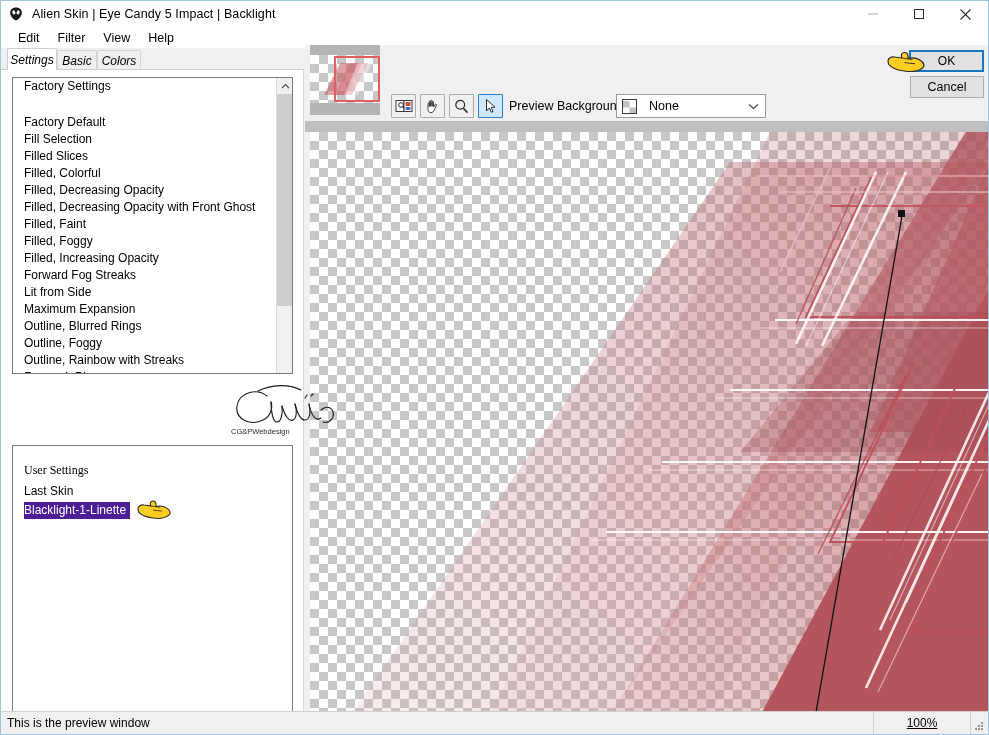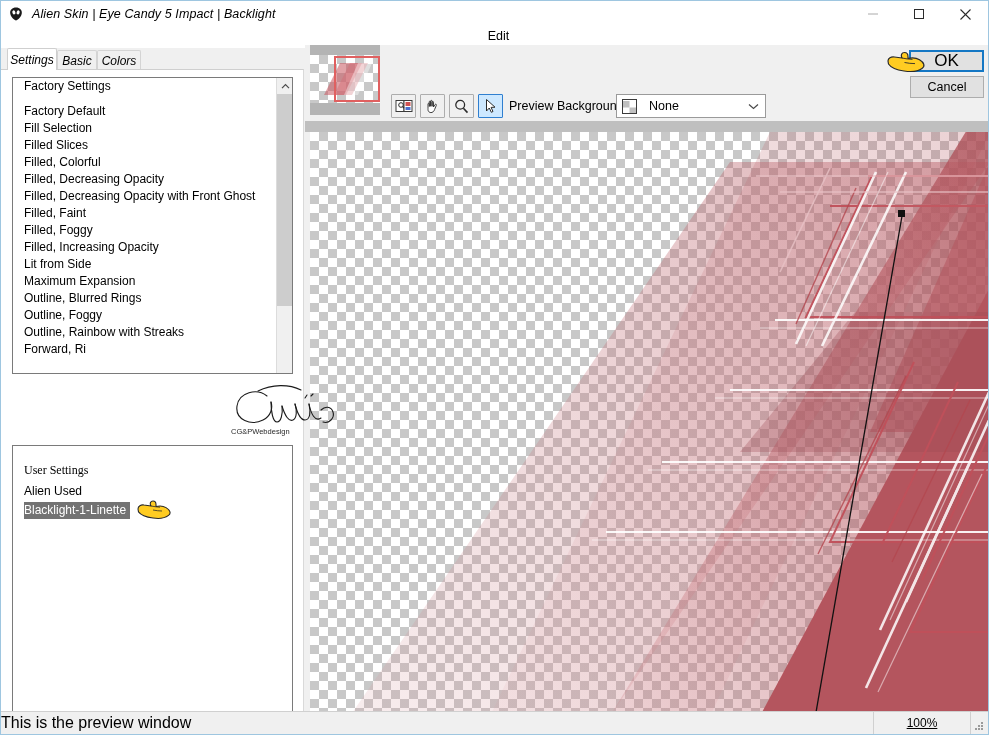--- a/index.html
+++ b/index.html
@@ -24,37 +24,35 @@
     background: #ffffff;
     display: flex; align-items: center;
   }
   #app-icon {
     width: 16px; height: 16px; margin-left: 7px; margin-right: 8px;
     flex: 0 0 auto; position: relative;
   }
   #title-text {
     font-size: 12.5px; color: #000; white-space: nowrap;
     letter-spacing: 0.1px;
-    font-style: italic;
   }
   #win-controls {
     position: absolute; right: 0; top: 0; height: 26px;
     display: flex; align-items: stretch;
   }
   .win-btn {
     width: 46px; height: 26px; display: flex; align-items: center;
     justify-content: center; background: #ffffff; border: none;
   }
 
   
   #menubar {
     position: absolute; left: 0; top: 26px; width: 987px; height: 21px;
     background: #ffffff; display: flex; align-items: center;
     padding-left: 8px;
-    flex-direction: column;
   }
   .menu-item {
     font-size: 12.5px; color: #000; padding: 2px 9px; cursor: default;
   }
 
   
   #tabstrip {
     position: absolute; left: 0; top: 47px; width: 303px; height: 22px;
   }
   .tab {
@@ -88,21 +86,21 @@
     background: #fff; border: 1px solid #7a7a7a;
     overflow: hidden;
   }
   #factory-items {
     position: absolute; left: 0; top: 0; width: 264px;
   }
   .fs-item {
     height: 17px; line-height: 17px; padding-left: 11px;
     font-size: 12px; color: #000; white-space: nowrap;
   }
-  .fs-header { margin-bottom: 8px; }
+  .fs-header { margin-bottom: 19px; }
   
   #fs-scroll {
     position: absolute; right: 0; top: 0; width: 16px; height: 295px;
     background: #f0f0f0; border-left: 1px solid #dcdcdc;
   }
   #fs-scroll-up {
     position: absolute; left: 0; top: 0; width: 16px; height: 16px;
     background: #f0f0f0; display: flex; align-items: center; justify-content: center;
   }
   #fs-thumb {
@@ -120,21 +118,21 @@
   #user-list {
     position: absolute; left: 11px; top: 375px; width: 281px; height: 285px;
     background: #fff; border: 1px solid #7a7a7a; overflow: hidden;
   }
   .us-item {
     height: 17px; line-height: 17px; padding-left: 11px;
     font-size: 12px; color: #000; white-space: nowrap;
   }
   .us-header { margin-top: 16px; margin-bottom: 4px; font-family: Liberation Serif, serif; }
   .us-item.selected {
-    background: #737373; color: #ffffff; display: inline-block;
+    background: #4c1d95; color: #ffffff; display: inline-block;
     padding-right: 4px; margin-left: 11px; padding-left: 0;
   }
   #us-sel-row { height: 17px; position: relative; }
 
   
   #right-side {
     position: absolute; left: 304px; top: 44px; width: 685px; height: 667px;
     background: #f0f0f0;
   }
 
@@ -189,21 +187,21 @@
   #pbg-text { font-size: 12.5px; color: #000; margin-left: 12px; }
   #pbg-arrow {
     position: absolute; right: 1px; top: 1px; width: 22px; height: 20px;
     background: #ffffff; display: flex; align-items: center; justify-content: center;
   }
 
   
   #btn-ok {
     position: absolute; left: 604px; top: 5px; width: 75px; height: 22px;
     background: #e1e1e1; border: 2px solid #1477c4;
-    font-size: 17px; color: #000;
+    font-size: 12px; color: #000;
     display: flex; align-items: center; justify-content: center;
   }
   #btn-cancel {
     position: absolute; left: 605px; top: 31px; width: 74px; height: 22px;
     background: #e1e1e1; border: 1px solid #adadad;
     font-size: 12.5px; color: #000;
     display: flex; align-items: center; justify-content: center;
   }
   #ok-hand {
     position: absolute; left: 580px; top: 3px; width: 42px; height: 26px;
@@ -224,21 +222,21 @@
     background: #bfbfbf;
   }
 
   
   #statusbar {
     position: absolute; left: 0; bottom: 0; width: 987px; height: 23px;
     background: #f0f0f0; border-top: 1px solid #d0d0d0;
     display: flex; align-items: center;
   }
   #status-text {
-    font-size: 16px; color: #000; flex: 1 1 auto;
+    font-size: 12px; color: #000; margin-left: 6px; flex: 1 1 auto;
   }
   #status-zoom {
     font-size: 12px; color: #000; width: 97px; height: 23px;
     border-left: 1px solid #d0d0d0;
     display: flex; align-items: center; justify-content: center; text-decoration: underline;
   }
   #status-grip {
     width: 18px; height: 23px; border-left: 1px solid #d0d0d0;
     position: relative;
   }
@@ -297,20 +295,21 @@
         <div class="fs-item fs-header">Factory Settings</div>
         <div class="fs-item">Factory Default</div>
         <div class="fs-item">Fill Selection</div>
         <div class="fs-item">Filled Slices</div>
         <div class="fs-item">Filled, Colorful</div>
         <div class="fs-item">Filled, Decreasing Opacity</div>
         <div class="fs-item">Filled, Decreasing Opacity with Front Ghost</div>
         <div class="fs-item">Filled, Faint</div>
         <div class="fs-item">Filled, Foggy</div>
         <div class="fs-item">Filled, Increasing Opacity</div>
+        <div class="fs-item">Forward Fog Streaks</div>
         <div class="fs-item">Lit from Side</div>
         <div class="fs-item">Maximum Expansion</div>
         <div class="fs-item">Outline, Blurred Rings</div>
         <div class="fs-item">Outline, Foggy</div>
         <div class="fs-item">Outline, Rainbow with Streaks</div>
         <div class="fs-item">Forward, Ri</div>
       </div>
       <div id="fs-scroll">
         <div id="fs-scroll-up">
           <svg width="9" height="7" viewBox="0 0 9 7">
@@ -332,21 +331,21 @@
           <path d="M94 28 C98 24 104 24 106 30 C108 36 102 42 96 40"></path>
           <path d="M31 9 C45 2 62 2 74 8"></path>
           <path d="M84 14 L86 12 M78 16 L80 13"></path>
         </g>
         <text x="4" y="52" font-family="Liberation Sans, sans-serif" font-size="7.5" fill="#2a2a2a">CG&amp;PWebdesign</text>
       </svg>
     </div>
 
     <div id="user-list">
       <div class="us-item us-header">User Settings</div>
-      <div class="us-item">Alien Used</div>
+      <div class="us-item">Last Skin</div>
       <div id="us-sel-row">
         <span class="us-item selected">Blacklight-1-Linette</span>
         <span style="position:absolute;left:122px;top:-3px;width:40px;height:24px;">
           <svg width="40" height="24" viewBox="0 0 40 24">
             <path d="M3 12 C3 9 6 7.5 9 8 L16 9 C14.5 6.5 15.5 4 18 4 C20 4 21 5.5 21 7.5 L21 9.5
                      C25 8.6 28.4 9 31 10.6 C35 13 36.5 16.2 33.5 18.4 C30 21 24 22 18 21
                      C11 20 5.5 17.5 3.5 14.8 Z" fill="#ffcc22" stroke="#2a2a2a" stroke-width="1.1" stroke-linejoin="round"></path>
             <path d="M16 9 C19 9.6 22 10 25 10.2 M18 13 C21 13.6 24 14 27 14" fill="none" stroke="#2a2a2a" stroke-width="0.8"></path>
           </svg>
         </span>

